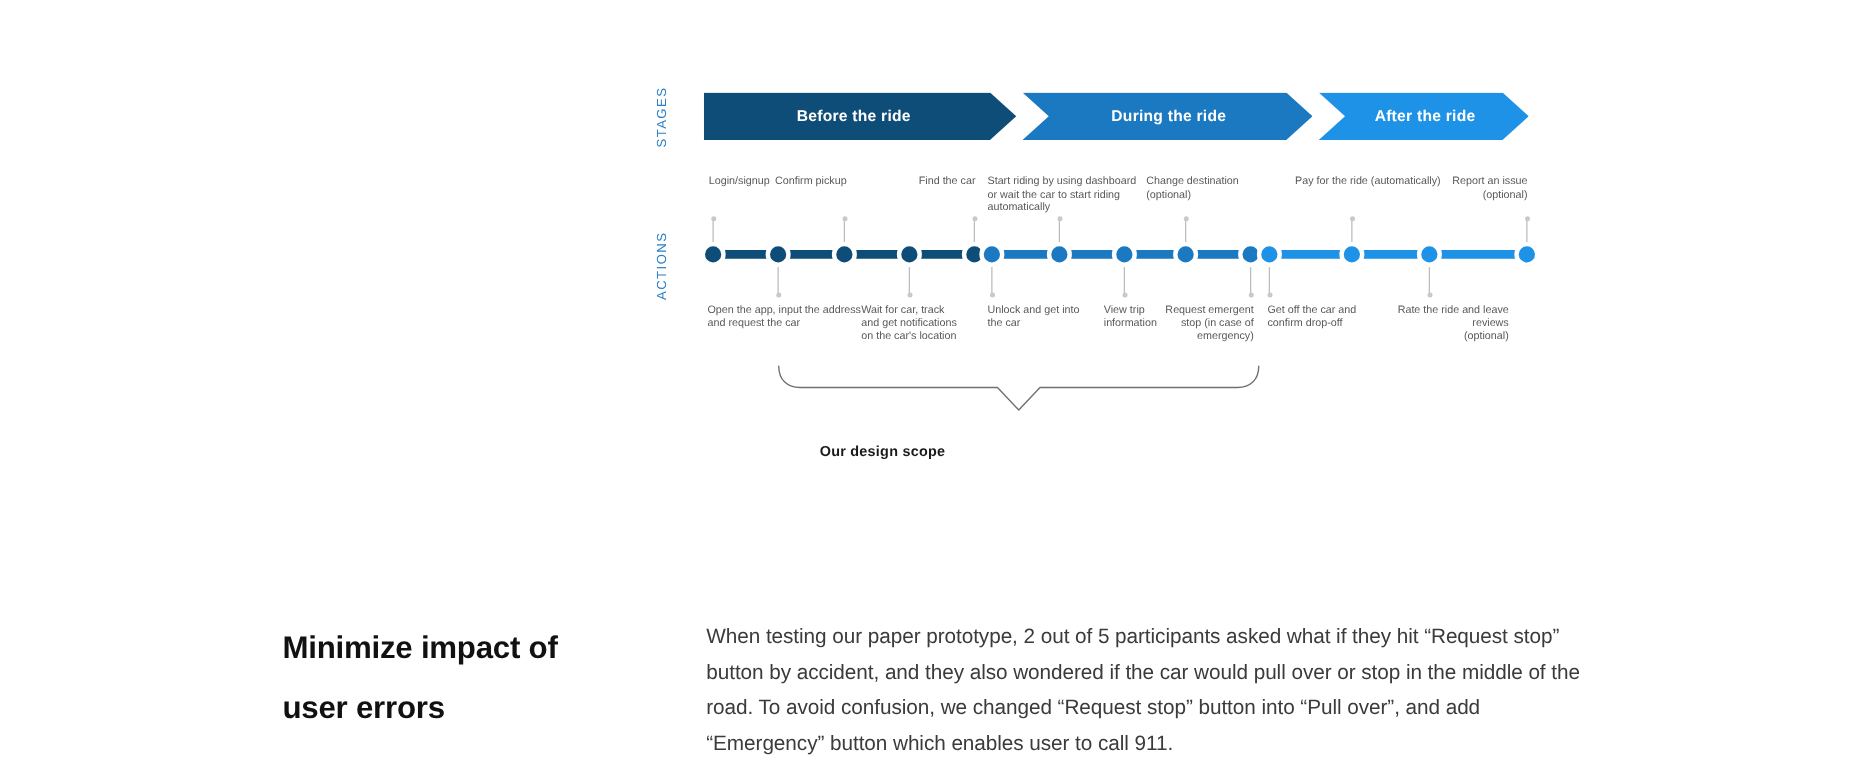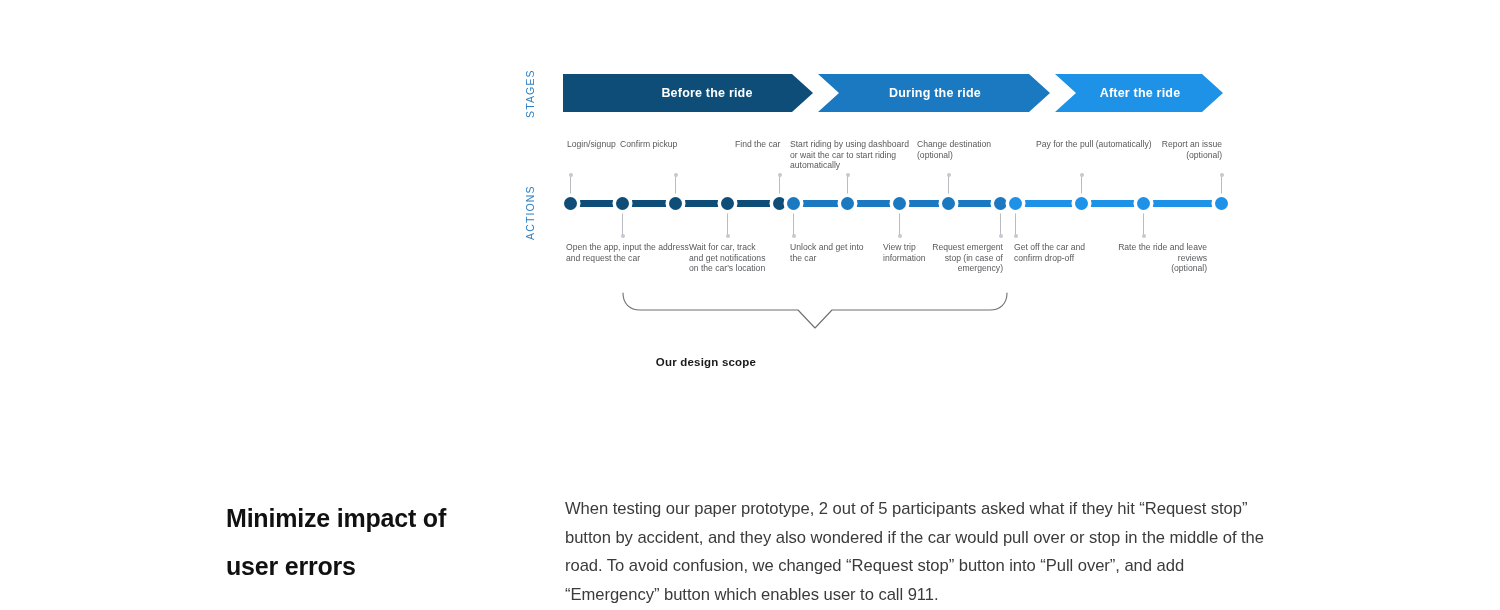--- a/index.html
+++ b/index.html
@@ -29,21 +29,21 @@
   .stage{
     position:absolute;top:0;height:38px;
     display:flex;align-items:center;justify-content:center;
   }
   .stage-label{
     color:#ffffff;font-size:12.5px;font-weight:bold;
     letter-spacing:.2px;white-space:nowrap;
     position:relative;z-index:2;
   }
   .stage-0{left:0;width:250px;background:#0e4d78;
-    clip-path:polygon(0 0,229px 0,250px 19px,229px 38px,0 38px);padding-left:24px;}
+    clip-path:polygon(0 0,229px 0,250px 19px,229px 38px,0 38px);}
   .stage-1{left:255px;width:232px;background:#1a79c0;
     clip-path:polygon(0 0,211px 0,232px 19px,211px 38px,0 38px,21px 19px);}
   .stage-2{left:492px;width:168px;background:#1e92e6;
     clip-path:polygon(0 0,147px 0,168px 19px,147px 38px,0 38px,21px 19px);align-items:center;}
   .stage-1 .stage-label,.stage-2 .stage-label{margin-left:2px;}
   .stage-0 .stage-label{margin-left:-10px;}
 
   
   .timeline{position:absolute;left:0;top:0;width:1500px;height:300px;}
   .seg{position:absolute;height:7px;top:200px;border-radius:1px;}
@@ -145,21 +145,21 @@
       <div class="stem-cap" style="left: 779px; top: 173px;"></div>
       <div class="alabel" style="left: 790px; top: 139px; width: 190px;">Start riding by using dashboard
 or wait the car to start riding
 automatically</div>
       <div class="stem" style="left: 847px; top: 175px; height: 28.5px;"></div>
       <div class="stem-cap" style="left: 847px; top: 173px;"></div>
       <div class="alabel" style="left: 917px; top: 139px; width: 150px;">Change destination
 (optional)</div>
       <div class="stem" style="left: 948px; top: 175px; height: 28.5px;"></div>
       <div class="stem-cap" style="left: 948px; top: 173px;"></div>
-      <div class="alabel" style="left: 1036px; top: 139px; width: 200px;">Pay for the pull (automatically)</div>
+      <div class="alabel" style="left: 1036px; top: 139px; width: 200px;">Pay for the ride (automatically)</div>
       <div class="stem" style="left: 1081px; top: 175px; height: 28.5px;"></div>
       <div class="stem-cap" style="left: 1081px; top: 173px;"></div>
       <div class="alabel right" style="left: 1122px; top: 139px; width: 100px;">Report an issue
 (optional)</div>
       <div class="stem" style="left: 1221px; top: 175px; height: 28.5px;"></div>
       <div class="stem-cap" style="left: 1221px; top: 173px;"></div>
       <div class="alabel" style="left: 566px; top: 242px; width: 200px;">Open the app, input the address
 and request the car</div>
       <div class="stem" style="left: 622px; top: 207.5px; height: 28.5px;"></div>
       <div class="stem-cap" style="left: 622px; top: 234px;"></div>

